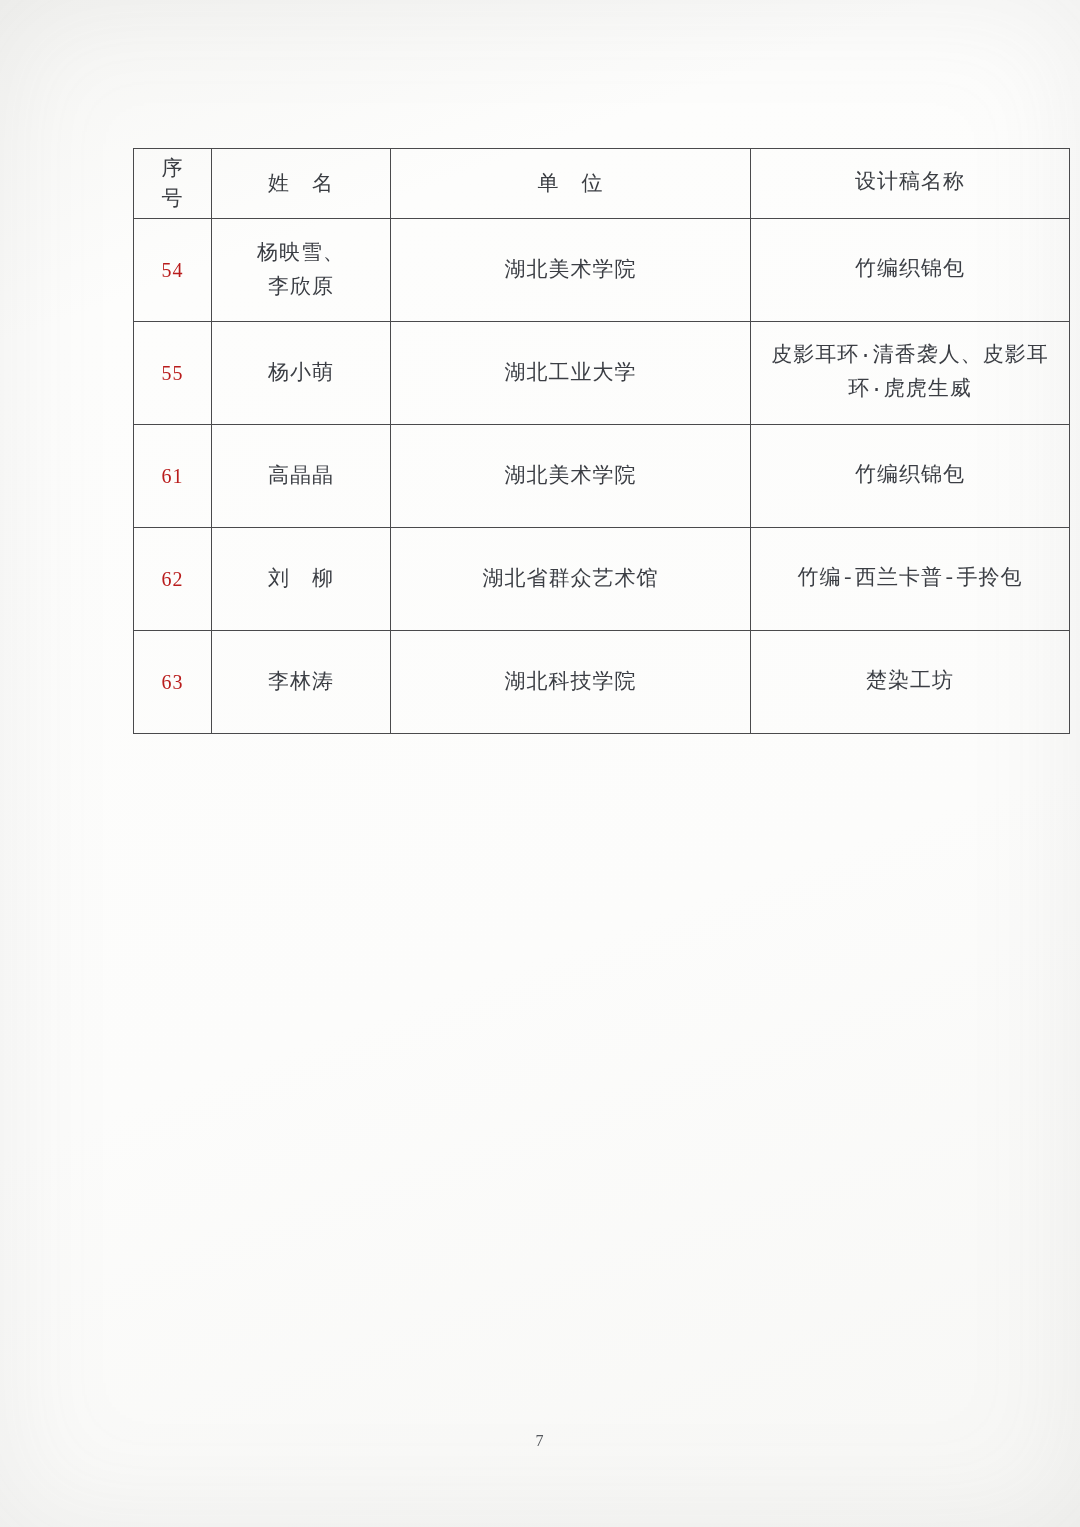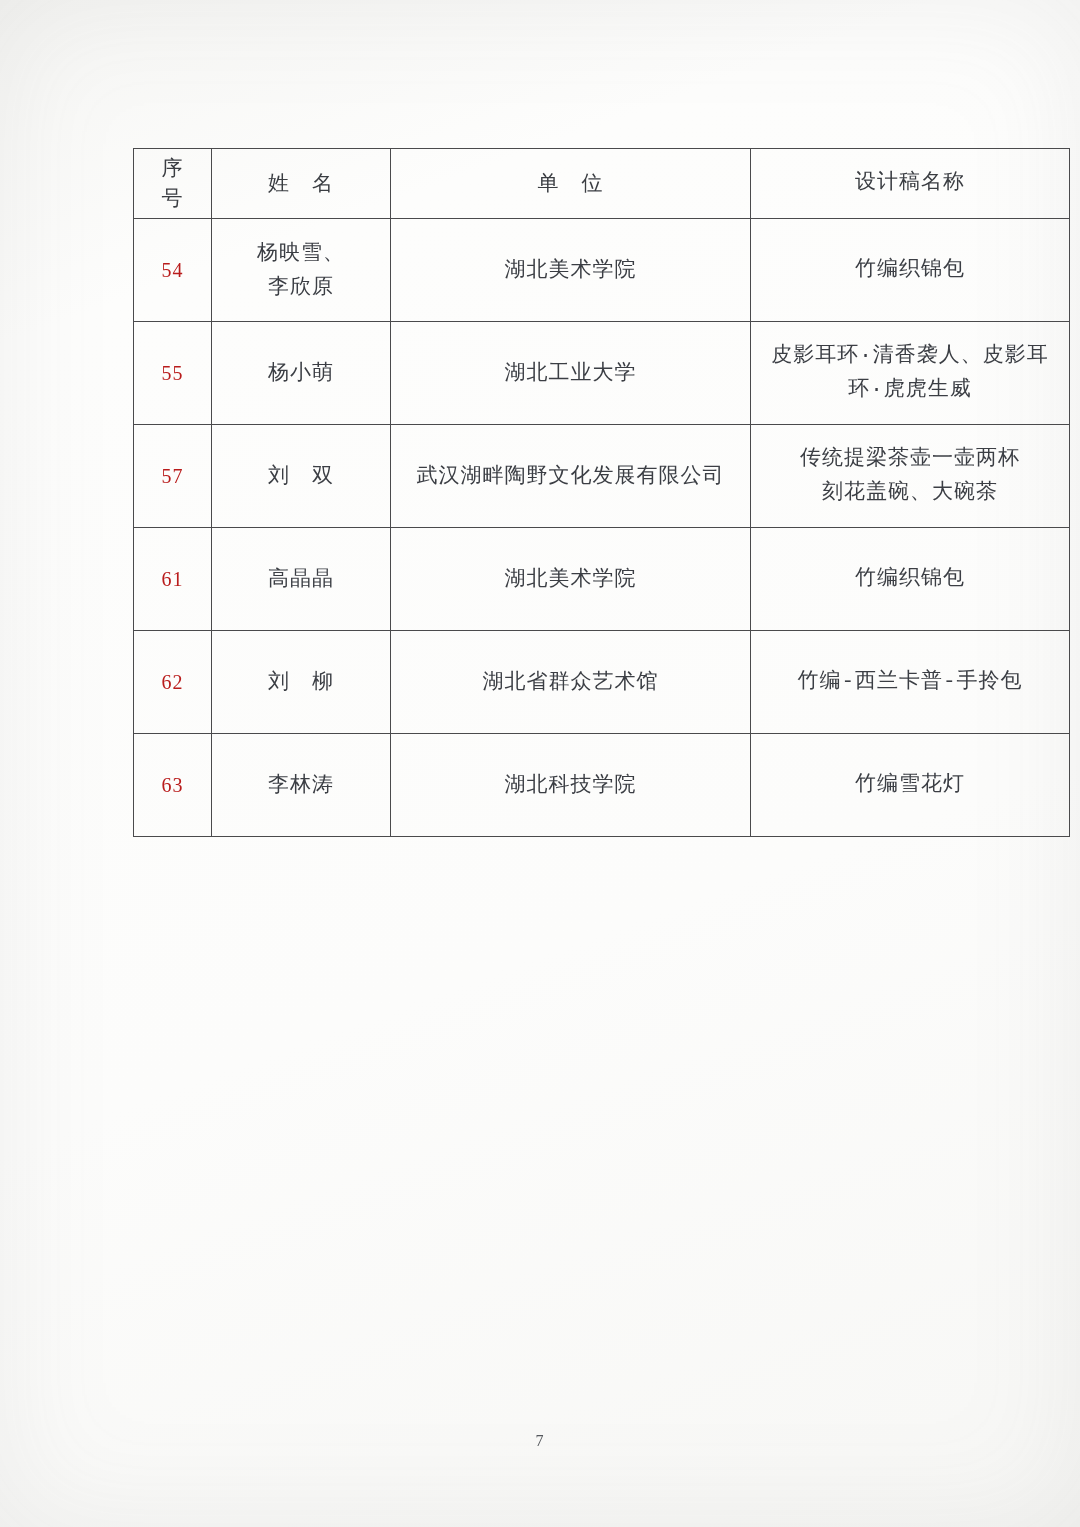--- a/index.html
+++ b/index.html
@@ -94,42 +94,35 @@
           <td class="cell-unit">湖北美术学院</td>
           <td class="cell-design">竹编织锦包</td>
         </tr>
         <tr>
           <td class="cell-index">55</td>
           <td class="cell-name">杨小萌</td>
           <td class="cell-unit">湖北工业大学</td>
           <td class="cell-design">皮影耳环·清香袭人、皮影耳环·虎虎生威</td>
         </tr>
         <tr>
-          <td class="cell-index">57</td>
-          <td class="cell-name">刘　双</td>
-          <td class="cell-unit">武汉湖畔陶野文化发展有限公司</td>
-          <td class="cell-design">传统提梁茶壶一壶两杯
-刻花盖碗、大碗茶</td>
-        </tr>
-        <tr>
           <td class="cell-index">61</td>
           <td class="cell-name">高晶晶</td>
           <td class="cell-unit">湖北美术学院</td>
           <td class="cell-design">竹编织锦包</td>
         </tr>
         <tr>
           <td class="cell-index">62</td>
           <td class="cell-name">刘　柳</td>
           <td class="cell-unit">湖北省群众艺术馆</td>
           <td class="cell-design">竹编-西兰卡普-手拎包</td>
         </tr>
         <tr>
           <td class="cell-index">63</td>
           <td class="cell-name">李林涛</td>
           <td class="cell-unit">湖北科技学院</td>
-          <td class="cell-design">竹编雪花灯</td>
+          <td class="cell-design">楚染工坊</td>
         </tr>
       </tbody>
   </table>
 
   <div class="page-number">7</div>
 
 </div>
 
 </body></html>

